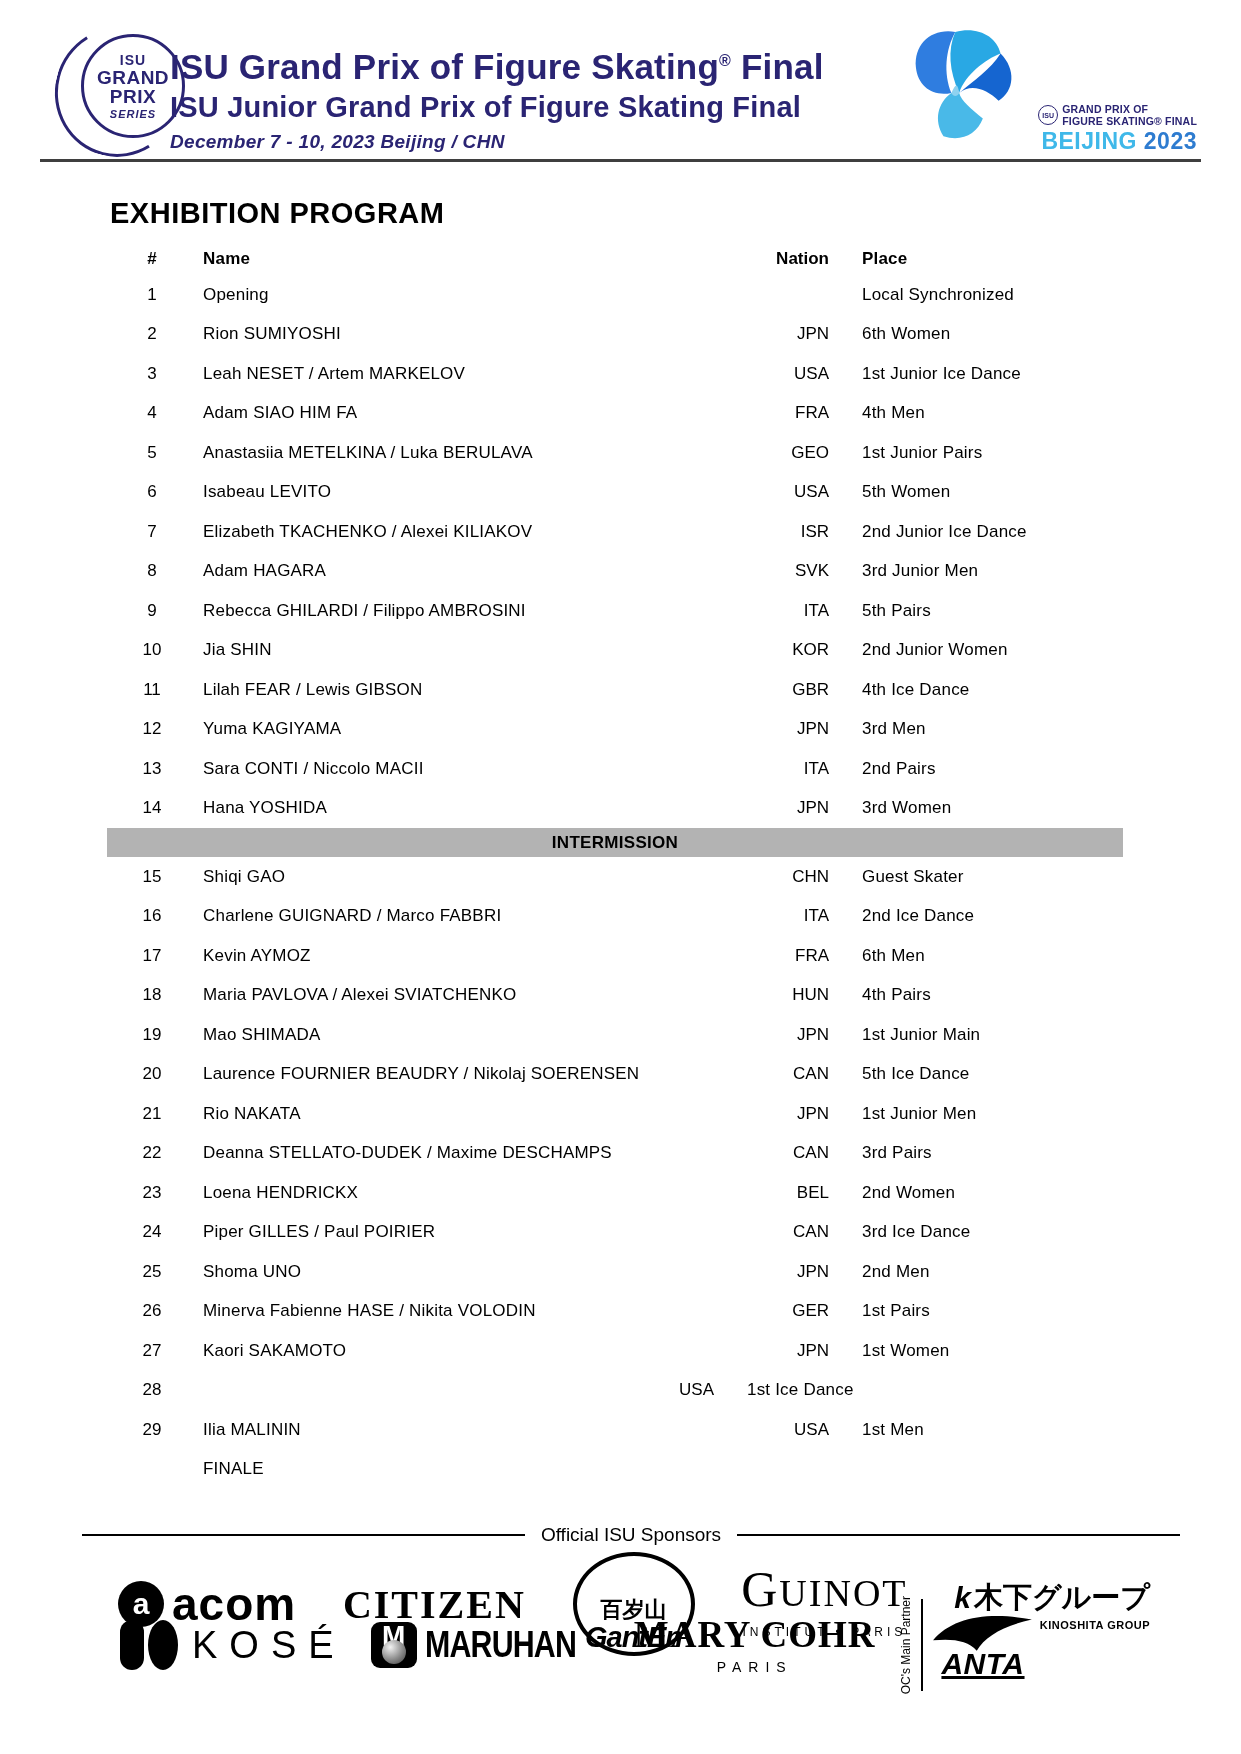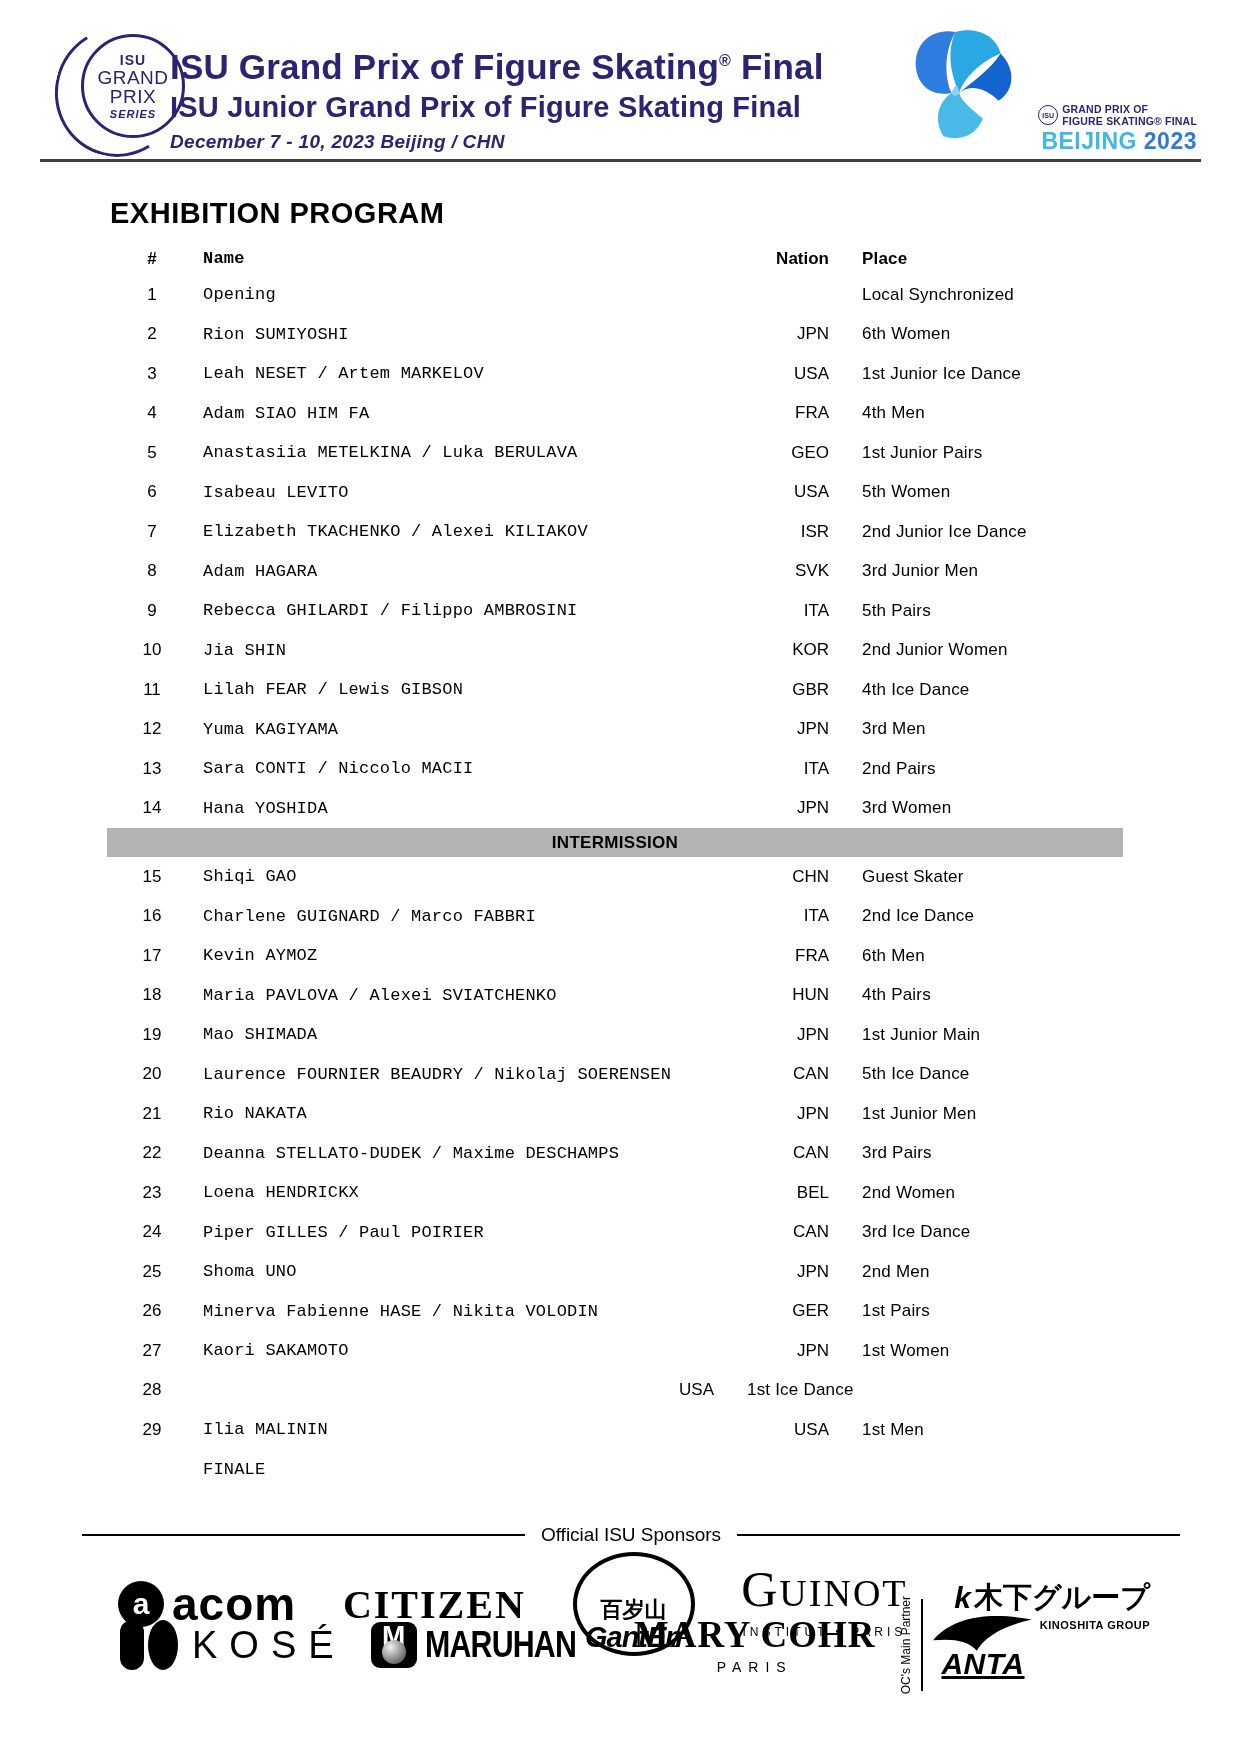--- a/index.html
+++ b/index.html
@@ -11,21 +11,21 @@
   
   .gp-logo { position:absolute; left:55px; top:25px; width:132px; height:134px; }
   .gp-swirl { position:absolute; left:0; top:2px; width:126px; height:130px;
     border:3px solid transparent; border-left-color:var(--navy,#2a2473);
     border-bottom-color:var(--navy,#2a2473); border-radius:50%; transform:rotate(14deg); }
   .gp-circle { position:absolute; right:2px; top:9px; width:104px; height:104px;
     border:3px solid var(--navy,#2a2473); border-radius:50%;
     display:flex; flex-direction:column; align-items:center; justify-content:center;
     color:var(--navy,#2a2473); background:#fff; }
   .gp-isu { font-size:14px; font-weight:bold; letter-spacing:1px; }
-  .gp-grand,.gp-prix { font-size:19px; font-weight:normal; line-height:19px; letter-spacing:.5px; }
+  .gp-grand,.gp-prix { font-size:19px; font-weight:bold; line-height:19px; letter-spacing:.5px; }
   .gp-series { font-size:11px; font-style:italic; font-weight:bold; margin-top:2px; letter-spacing:1px; }
 
   .titles { position:absolute; left:170px; top:40px; color:var(--navy,#2a2473); }
   .title1 { font-size:35px; font-weight:bold; line-height:42px; letter-spacing:.2px; }
   .title1 sup { font-size:16px; }
   .title2 { font-size:29px; font-weight:bold; line-height:38px; letter-spacing:.2px; }
   .date-line { font-size:19px; font-weight:bold; font-style:italic; margin-top:5px; letter-spacing:.3px; }
 
   .skater-svg { position:absolute; left:893px; top:26px; }
   .event-text { position:absolute; right:44px; top:103px; display:flex; flex-direction:column; align-items:flex-end; }
@@ -41,21 +41,21 @@
   .header-rule { position:absolute; left:40px; top:159px; width:1161px; height:3px; background:#3f3f3f; }
 
   
   .page-heading { position:absolute; left:110px; top:197px; font-size:29px; font-weight:bold; letter-spacing:.5px; }
 
   .program-table { position:absolute; left:107px; top:242px; width:1016px; font-size:17px; }
   .thead,.trow { display:grid; grid-template-columns:90px 550px 115px 261px; align-items:center; }
   .thead { height:33px; font-weight:bold; }
   .trow { height:39.5px; }
   .c-num { text-align:center; }
-  .c-name { padding-left:6px; letter-spacing:.2px;font-family:Liberation Mono, monospace; }
+  .c-name { padding-left:6px; letter-spacing:.2px; }
   .c-nation { text-align:right; padding-right:33px; }
   .c-place { padding-left:0; letter-spacing:.2px; }
   .intermission { height:29px; background:var(--gray,#b3b3b3); text-align:center;
     line-height:29px; font-weight:bold; letter-spacing:.3px; }
 
   
   .sponsor-divider { position:absolute; left:82px; top:1524px; width:1098px;
     display:flex; align-items:center; }
   .sponsor-divider .line { flex:1; height:2px; background:#000; }
   .sponsor-divider .label { font-size:19px; margin:0 16px; white-space:nowrap; }

